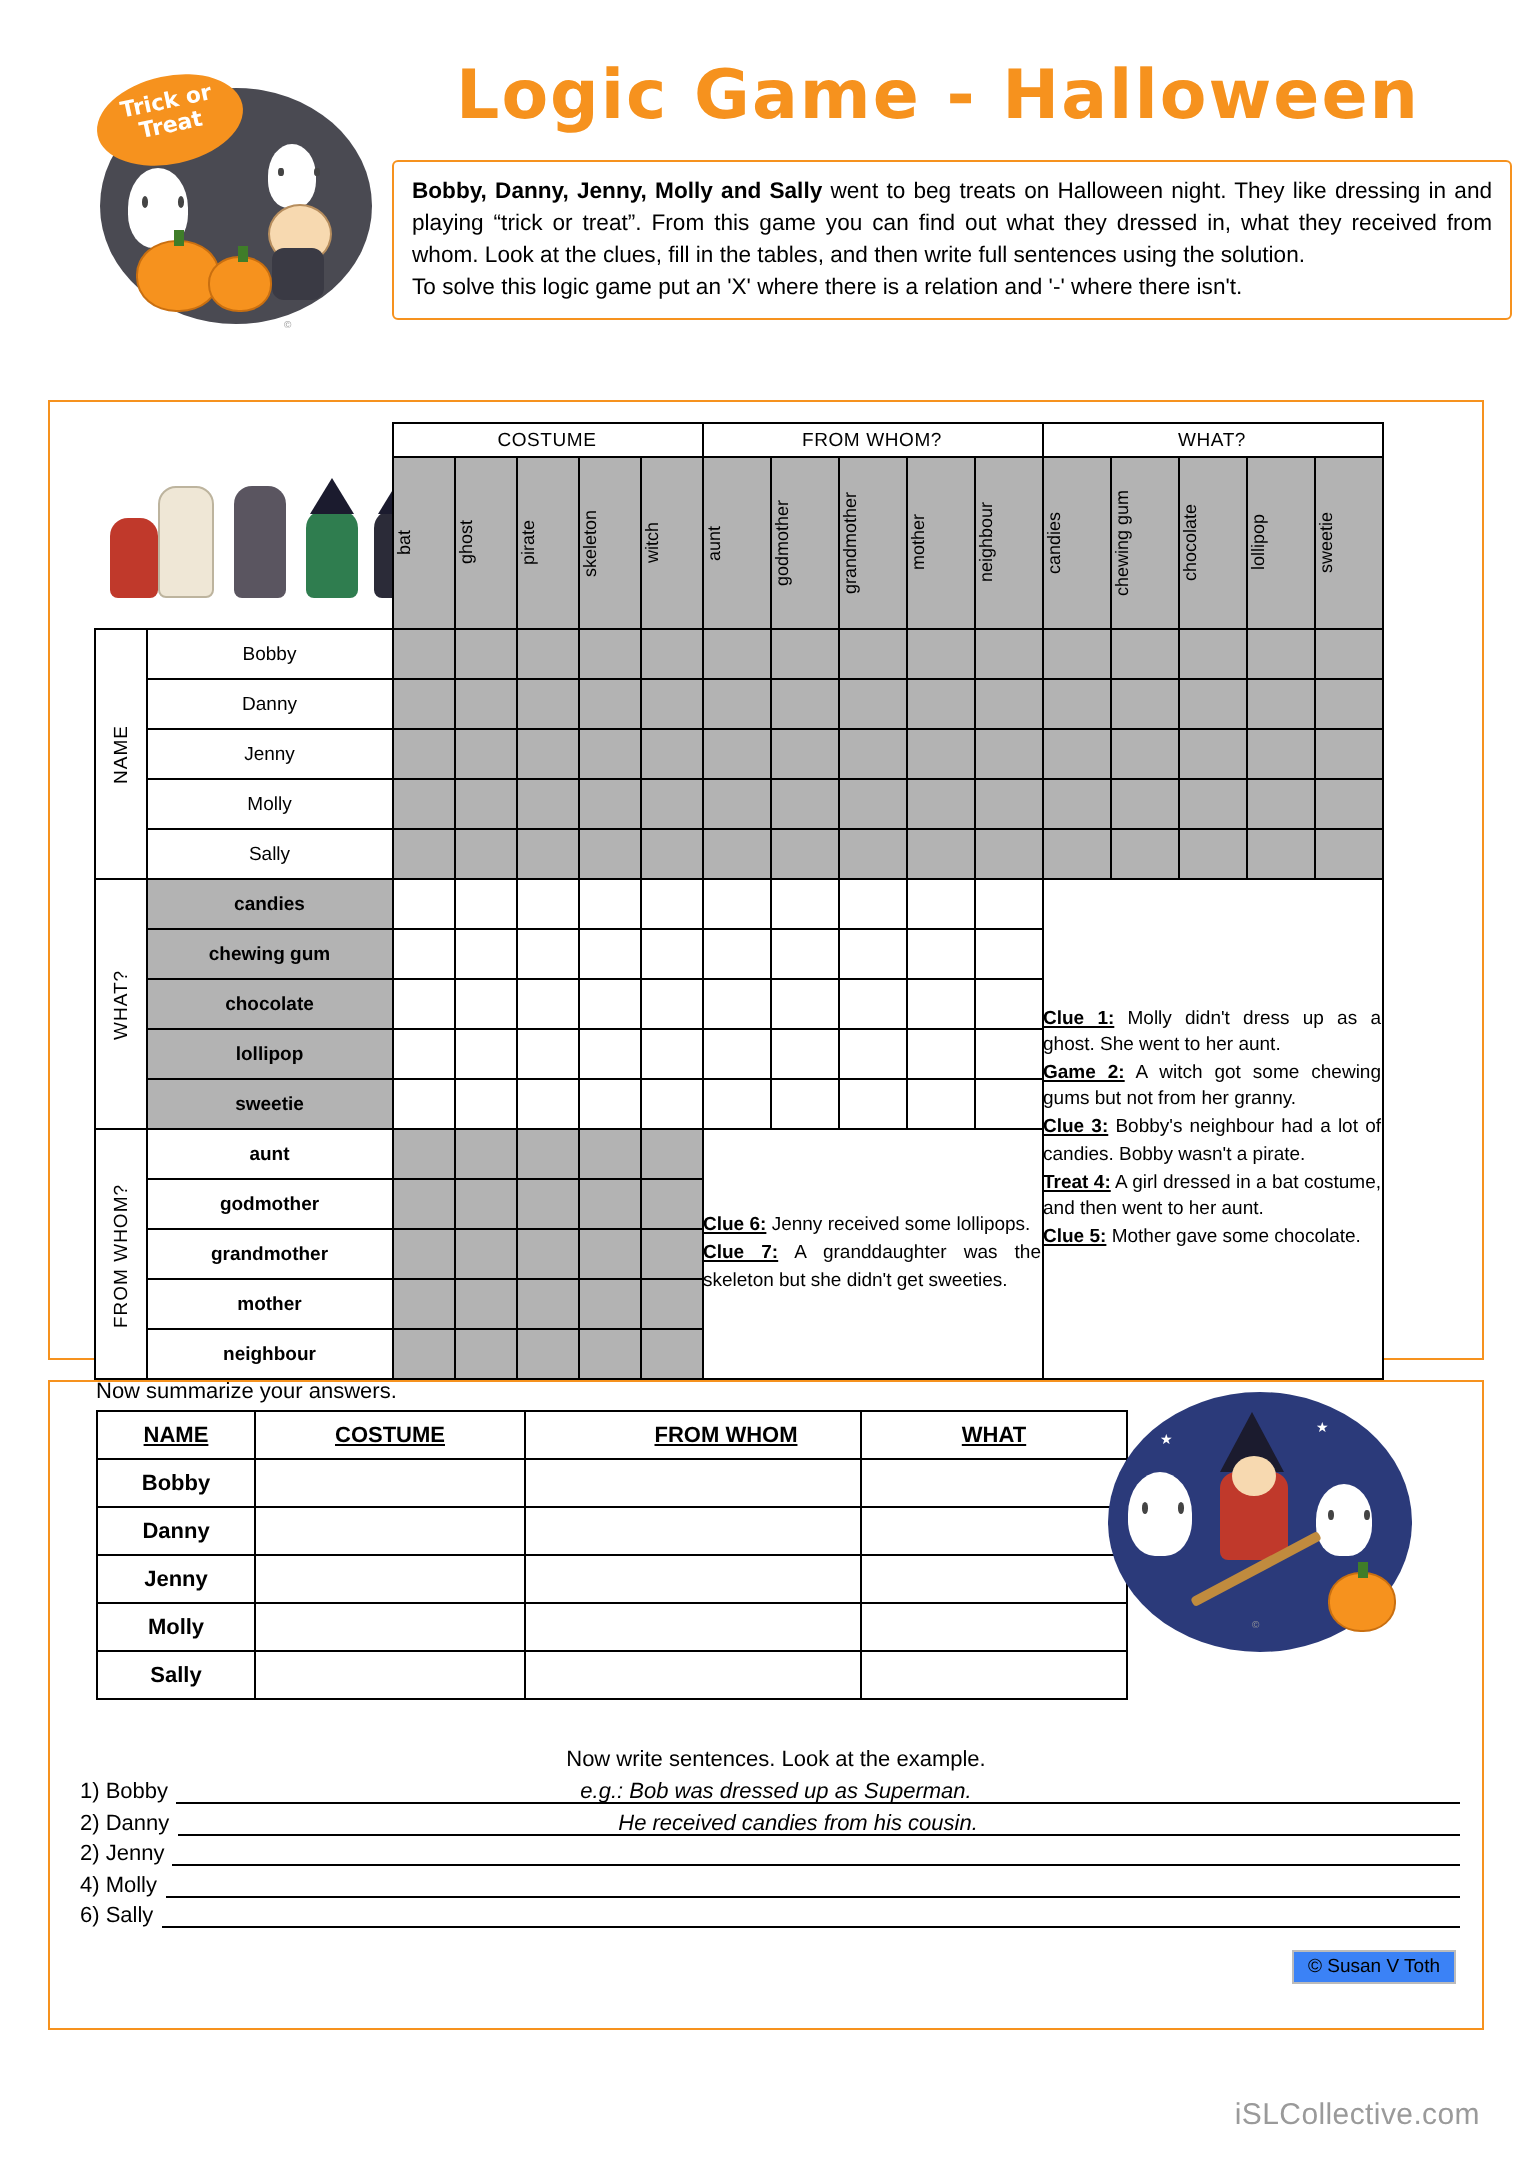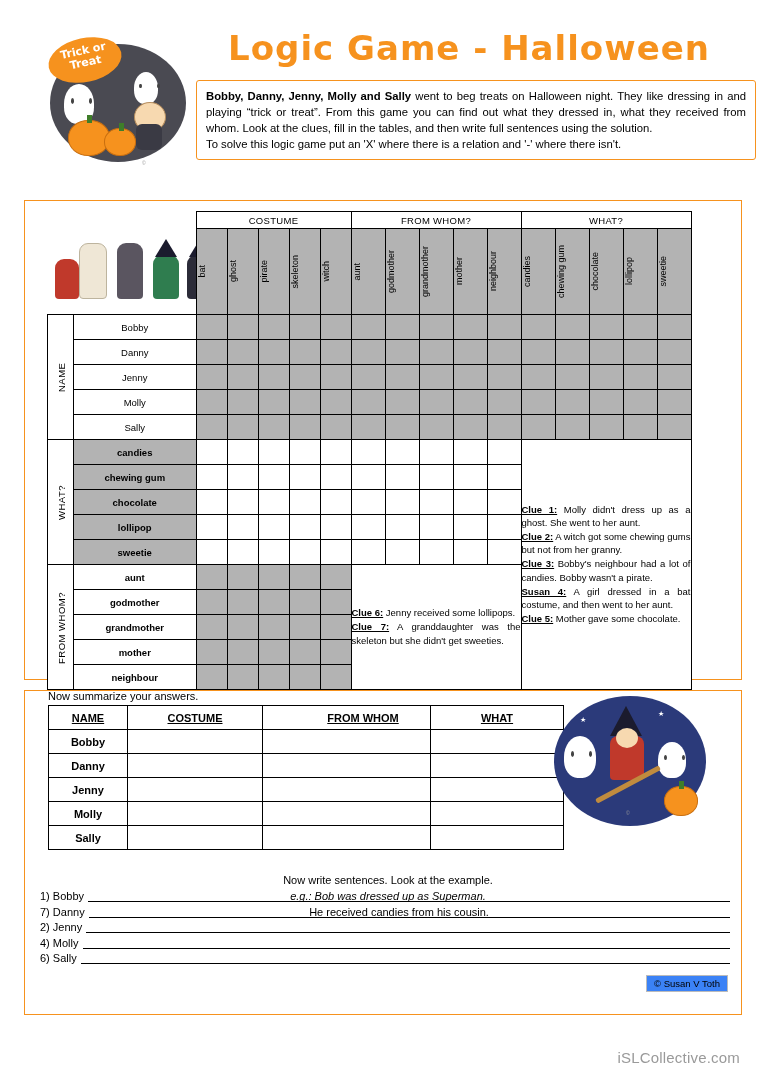--- a/index.html
+++ b/index.html
@@ -233,21 +233,21 @@
   .after-summary {
     position: absolute;
     left: 48px;
     top: 873px;
     width: 680px;
     font-size: 11px;
     line-height: 1.45;
     text-align: center;
   }
   .eg { font-style: italic; }
-  .eg2 { padding-left: 22px; }
+  .eg2 { font-style: italic; padding-left: 22px; }
   .lines {
     position: absolute;
     left: 40px;
     top: 890px;
     width: 690px;
     font-size: 11px;
   }
   .lines .line {
     display: flex;
     align-items: center;
@@ -525,23 +525,23 @@
             <td></td>
             <td></td>
             <td></td>
         <td></td>
             <td></td>
             <td></td>
             <td></td>
             <td></td>
         <td class="cluecell" rowspan="10" colspan="5">
           <p class="clue-p"><b>Clue 1:</b><span> Molly didn't dress up as a ghost. She went to her aunt.</span></p>
-          <p class="clue-p"><b>Clue 2:</b><span> A witch got some chewing gums but not from her granny.</span></p>
+          <p class="clue-p"><b>Game 2:</b><span> A witch got some chewing gums but not from her granny.</span></p>
           <p class="clue-p"><b>Clue 3:</b><span> Bobby's neighbour had a lot of candies. Bobby wasn't a pirate.</span></p>
-          <p class="clue-p"><b>Susan 4:</b><span> A girl dressed in a bat costume, and then went to her aunt.</span></p>
+          <p class="clue-p"><b>Treat 4:</b><span> A girl dressed in a bat costume, and then went to her aunt.</span></p>
           <p class="clue-p"><b>Clue 5:</b><span> Mother gave some chocolate.</span></p>
         </td>
       </tr>
       <tr>
         <td class="rowlabel small shaded">chewing gum</td>
         <td></td>
             <td></td>
             <td></td>
             <td></td>
             <td></td>
@@ -707,21 +707,21 @@
     <div class="eg">e.g.: Bob was dressed up as Superman.</div>
     <div class="eg2">He received candies from his cousin.</div>
   </div>
 
   <div class="lines">
     <div class="line">
       <span class="lbl">1) Bobby</span>
       <span class="rule"></span>
     </div>
     <div class="line">
-      <span class="lbl">7) Danny</span>
+      <span class="lbl">2) Danny</span>
       <span class="rule"></span>
     </div>
     <div class="line">
       <span class="lbl">2) Jenny</span>
       <span class="rule"></span>
     </div>
     <div class="line">
       <span class="lbl">4) Molly</span>
       <span class="rule"></span>
     </div>

